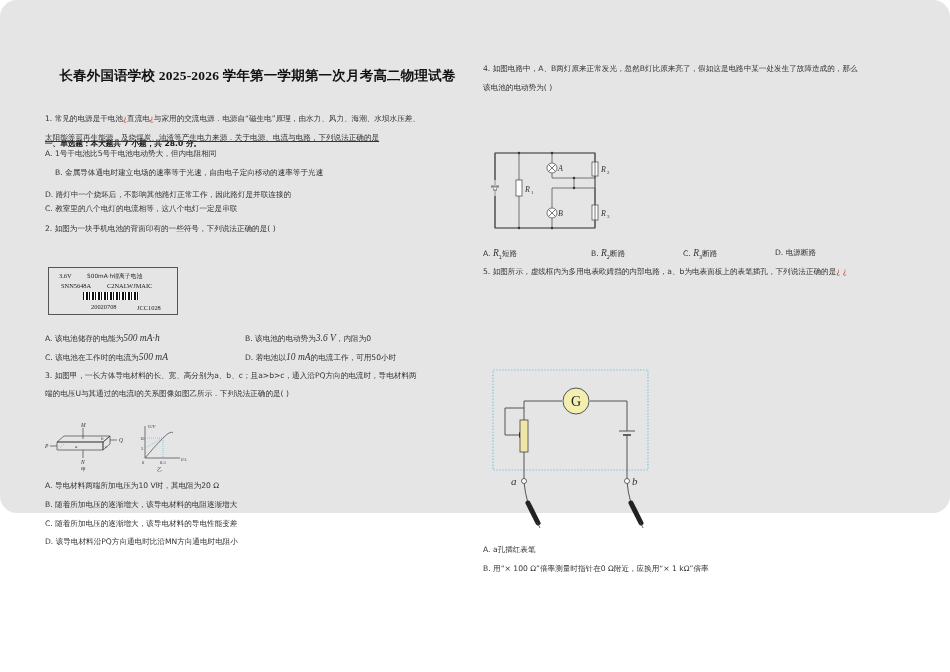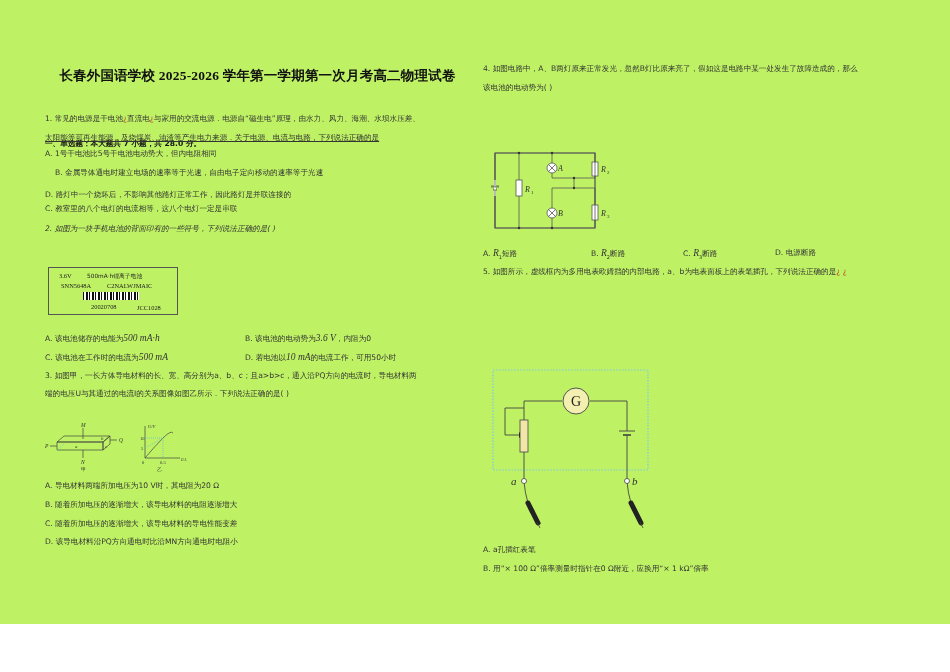--- a/index.html
+++ b/index.html
@@ -1,18 +1,18 @@
 <!DOCTYPE html>
 <html><head>
 <meta charset="utf-8">
 <style>
   * { box-sizing: border-box; margin: 0; padding: 0; }
   html, body { width: 950px; height: 672px; background: #ffffff; overflow: hidden; }
   body { font-family: "DejaVu Serif", "Liberation Serif", serif; color: #222; position: relative; }
-  .page { position: absolute; top: 0; left: 0; width: 950px; height: 624px; background: #bef264; }
+  .page { position: absolute; top: 0; left: 0; width: 950px; height: 513px; background: #e5e5e5; border-radius: 17px; }
   .col { position: absolute; top: 0; }
   .col-left { left: 45px; width: 425px; }
   .col-right { left: 483px; width: 425px; }
   .title { position: absolute; top: 67px; left: 0; width: 425px; text-align: center; font-family: "Liberation Serif", "DejaVu Serif", serif; font-weight: bold; font-size: 13.5px; color: #111; letter-spacing: 0.2px; }
   .line { position: absolute; left: 0; font-size: 7.6px; white-space: nowrap; line-height: 10px; color: #333; font-family: "DejaVu Sans", "Liberation Sans", sans-serif; }
   .section { font-weight: bold; color: #111; margin-top: 42px; }
   .it { font-family: "Liberation Serif", serif; font-style: italic; font-size: 9.5px; }
   .red { color: #c0392b; }
   .opt-grid { position: absolute; left: 0; font-size: 7.6px; font-family: "DejaVu Sans", "Liberation Sans", sans-serif; color: #333; white-space: nowrap; }
   .battery-label { position: absolute; left: 3px; top: 267px; width: 130px; height: 48px; border: 1px solid #555; font-family: "Liberation Serif", serif; font-size: 6.4px; color: #222; }
@@ -33,21 +33,21 @@
 
     <div class="line" style="top:114px;">
       <span>1. 常见的电源是干电池</span><span class="red">¿</span><span>直流电</span><span class="red">¿</span><span>与家用的交流电源．电源自“磁生电”原理，由水力、风力、海潮、水坝水压差、</span>
     </div>
     <div class="line" style="top:133px;text-decoration:underline;">太阳能等可再生能源，及烧煤炭、油渣等产生电力来源．关于电源、电流与电路，下列说法正确的是</div>
     <div class="line" style="top:149px;">A. 1号干电池比5号干电池电动势大，但内电阻相同</div>
     <div class="line" style="top:168px;padding-left:10px;">B. 金属导体通电时建立电场的速率等于光速，自由电子定向移动的速率等于光速</div>
     <div class="line" style="top:204px;">C. 教室里的八个电灯的电流相等，这八个电灯一定是串联</div>
     <div class="line" style="top:190px;">D. 路灯中一个烧坏后，不影响其他路灯正常工作，因此路灯是并联连接的</div>
 
-    <div class="line" style="top:224px;font-style:italic;">2.  如图为一块手机电池的背面印有的一些符号，下列说法正确的是(    )</div>
+    <div class="line" style="top:224px;">2.  如图为一块手机电池的背面印有的一些符号，下列说法正确的是(    )</div>
 
     <div class="battery-label">
       <div style="left:10px; top:4px;">3.6V</div>
       <div style="left:38px; top:4px; font-family:'DejaVu Sans',sans-serif; font-size:5.8px;">500mA·h锂离子电池</div>
       <div style="left:12px; top:14px;">SNN5648A</div>
       <div style="left:58px; top:14px;">C2NALWJMAIC</div>
       <div class="barcode"></div>
       <div style="left:42px; top:35px;">20020708</div>
       <div style="left:88px; top:36px;">JCC1028</div>
     </div>

